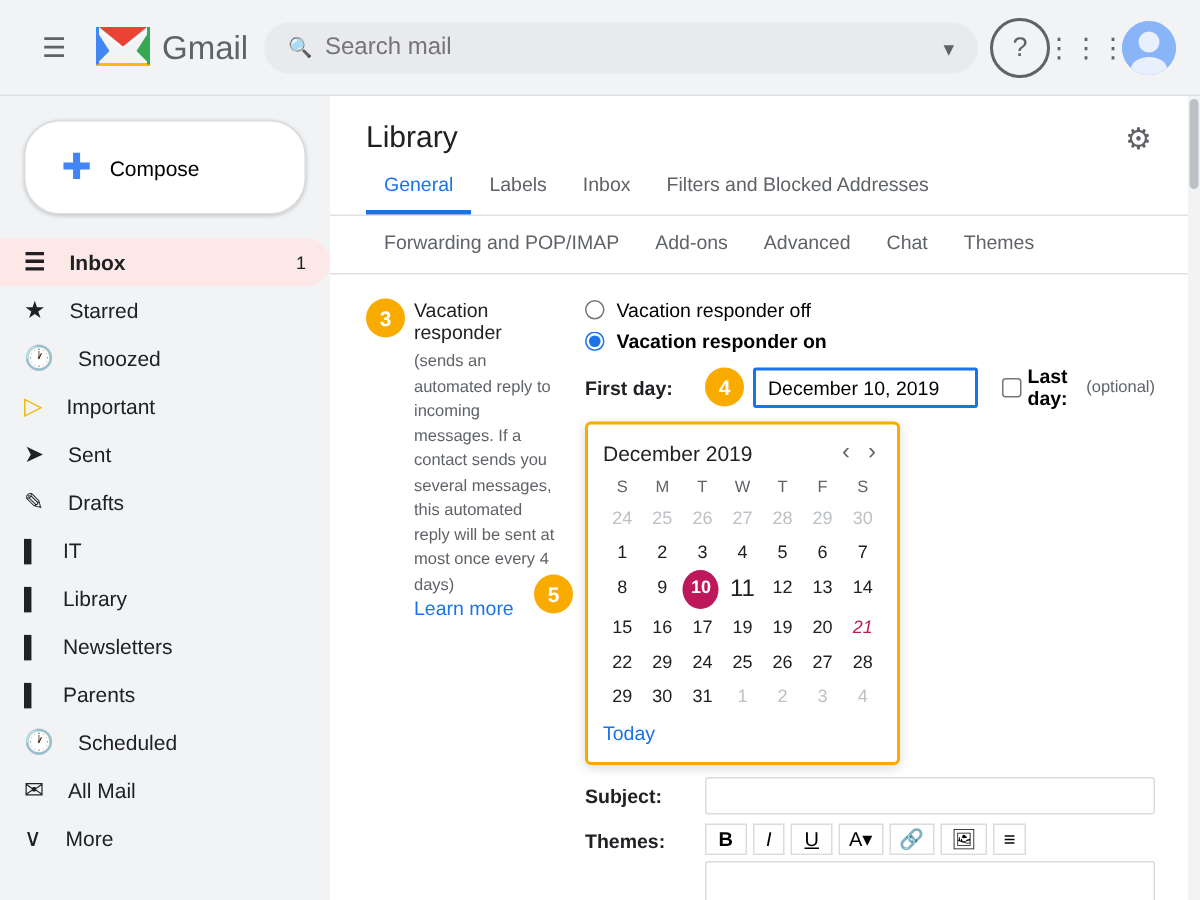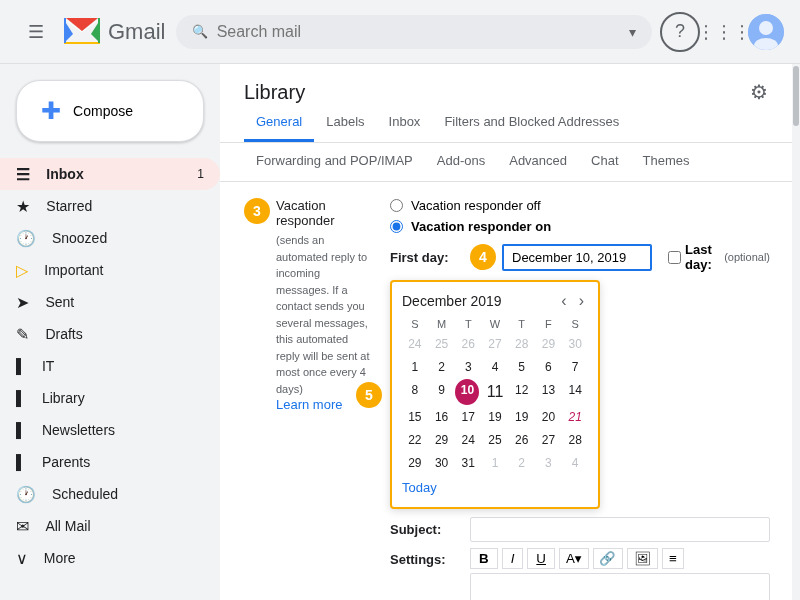--- a/index.html
+++ b/index.html
@@ -264,21 +264,21 @@
               </div>
               <div style="text-align:left;font-size:13px;color:#1a73e8;cursor:pointer;padding:6px 0 2px;font-weight:500;">Today</div>
             </div>
 
             <div style="display:flex;align-items:center;gap:8px;margin-bottom:6px;">
               <span style="font-size:13px;font-weight:bold;color:#202124;width:72px;flex-shrink:0;">Subject:</span>
               <input type="text" style="border: 1px solid rgb(218, 220, 224); padding: 4px 8px; font-size: 13px; border-radius: 2px; width: 300px;">
             </div>
 
             <div style="display:flex;align-items:flex-start;gap:8px;margin-bottom:6px;">
-              <span style="font-size:13px;font-weight:bold;color:#202124;width:72px;flex-shrink:0;padding-top:4px;">Settings:</span>
+              <span style="font-size:13px;font-weight:bold;color:#202124;width:72px;flex-shrink:0;padding-top:4px;">Themes:</span>
               <div>
                 
                 <div style="display:flex;gap:4px;margin-bottom:4px;">
                   <button style="border:1px solid #dadce0;background:#fff;padding:2px 8px;font-weight:bold;cursor:pointer;">B</button>
                   <button style="border:1px solid #dadce0;background:#fff;padding:2px 8px;font-style:italic;cursor:pointer;">I</button>
                   <button style="border:1px solid #dadce0;background:#fff;padding:2px 8px;text-decoration:underline;cursor:pointer;">U</button>
                   <button style="border:1px solid #dadce0;background:#fff;padding:2px 6px;cursor:pointer;">A▾</button>
                   <button style="border:1px solid #dadce0;background:#fff;padding:2px 6px;cursor:pointer;">🔗</button>
                   <button style="border:1px solid #dadce0;background:#fff;padding:2px 6px;cursor:pointer;">🖼</button>
                   <button style="border:1px solid #dadce0;background:#fff;padding:2px 6px;cursor:pointer;">≡</button>

